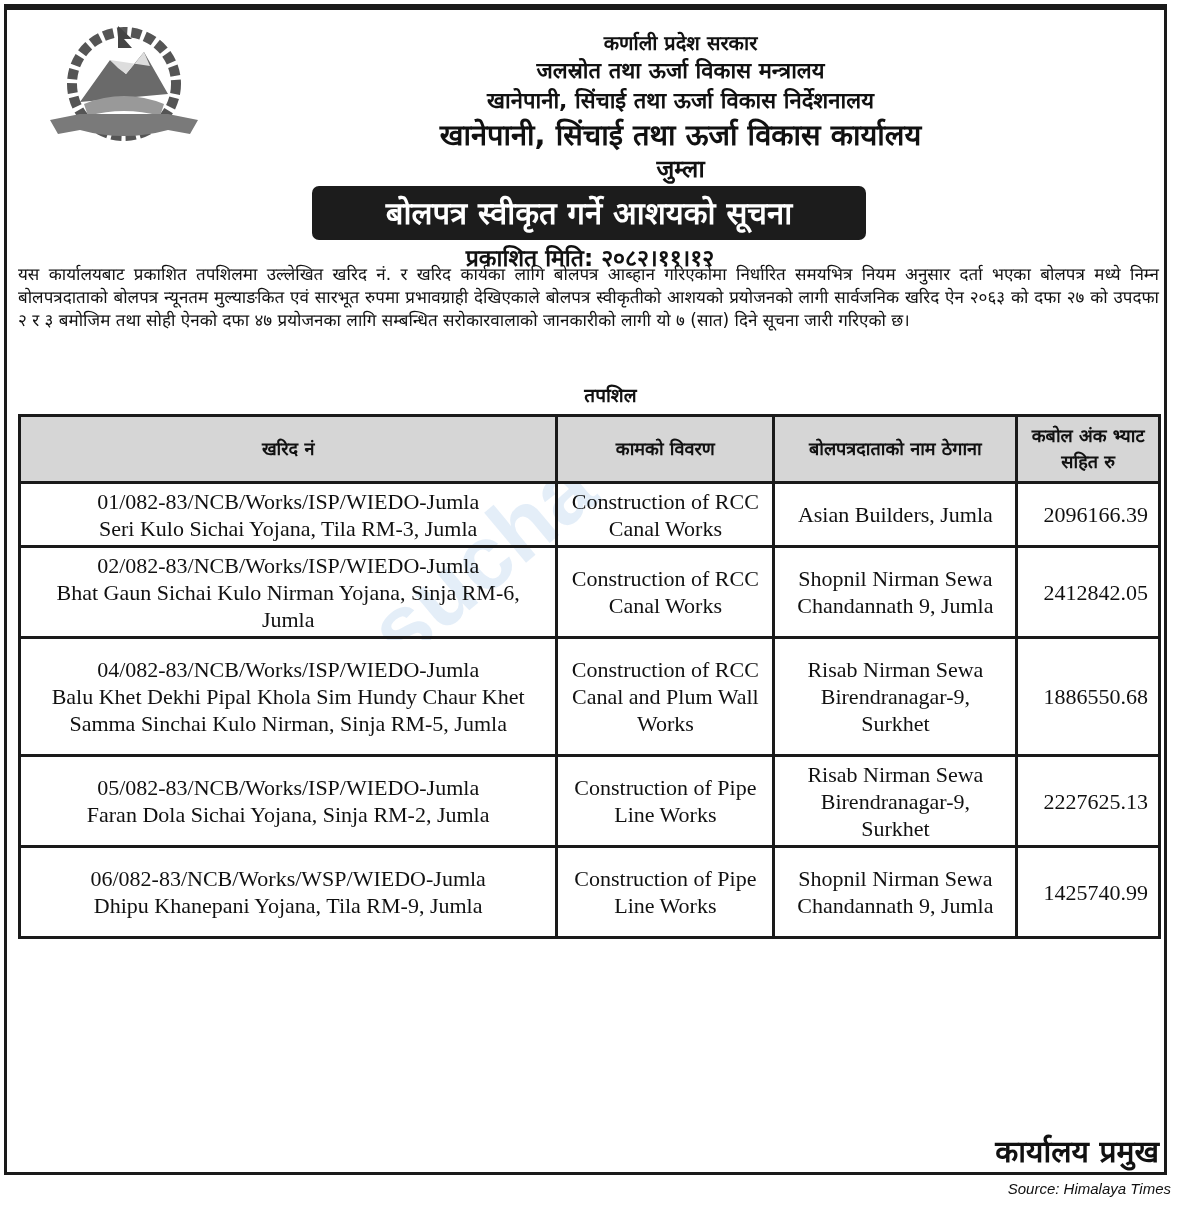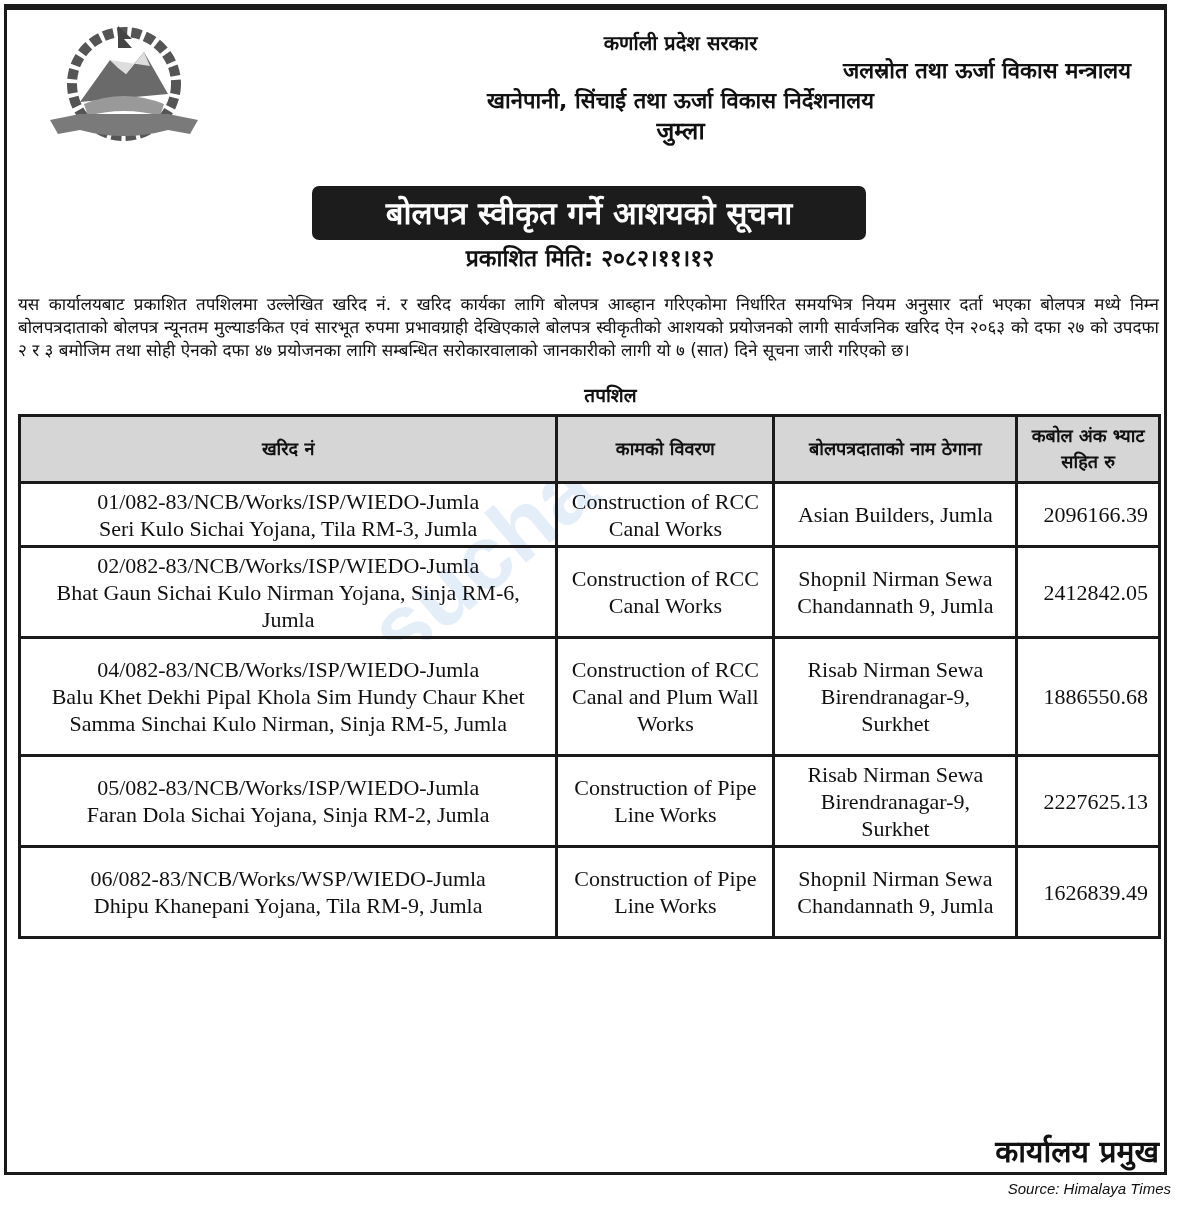--- a/index.html
+++ b/index.html
@@ -1,27 +1,27 @@
 <!DOCTYPE html>
 <html><head>
 <meta charset="utf-8">
 <style>
   html, body { margin:0; padding:0; background:#ffffff; }
   body { width:1181px; height:1205px; position:relative; overflow:hidden; font-family:"DejaVu Sans", sans-serif; color:#111; }
   .frame { position:absolute; left:4px; top:4px; width:1163px; height:1171px; border:3px solid #1a1a1a; border-top-width:6px; box-sizing:border-box; background:#fff; }
   .emblem { position:absolute; left:40px; top:22px; width:168px; height:130px; }
   .header { position:absolute; left:230px; right:50px; top:14px; text-align:center; }
   .h-line1 { font-size:20px; font-weight:bold; line-height:26px; margin-top:16px; }
-  .h-line2 { font-size:22px; font-weight:bold; line-height:30px;text-align:right; }
+  .h-line2 { font-size:22px; font-weight:bold; line-height:30px; }
   .h-line3 { font-size:22px; font-weight:bold; line-height:30px; }
   .h-line4 { font-size:29px; font-weight:bold; line-height:38px; }
   .h-line5 { font-size:24px; font-weight:bold; line-height:30px; }
   .banner { position:absolute; left:312px; top:186px; width:554px; height:54px; background:#1c1c1c; border-radius:7px; color:#fff; text-align:center; font-size:31px; font-weight:bold; line-height:54px; }
   .pubdate { position:absolute; left:300px; width:580px; top:243px; text-align:center; font-size:23px; font-weight:bold; line-height:30px; }
-  .body-para { position:absolute; left:18px; right:22px; top:293px; font-size:17px; line-height:23px; text-align:justify; text-align-last:left; }
+  .body-para { position:absolute; left:18px; right:22px; top:263px; font-size:17px; line-height:23px; text-align:justify; text-align-last:left; }
   .schedule-title { position:absolute; left:0; right:0; top:383px; text-align:center; font-size:19px; font-weight:bold; line-height:24px;padding-left:40px; }
   table.bids { position:absolute; left:18px; top:414px; width:1143px; border-collapse:collapse; font-family:"Liberation Serif", serif; font-size:22px; line-height:27px;border-radius:9px; }
   table.bids th, table.bids td { border:3px solid #1a1a1a; padding:0 10px; vertical-align:middle; }
   table.bids th { background:#d6d6d6; font-family:"DejaVu Sans", sans-serif; font-size:18px; font-weight:bold; height:64px; line-height:26px; }
   table.bids td.c-ref { text-align:center; width:520px; }
   table.bids td.c-work { text-align:center; width:196px; }
   table.bids td.c-bidder { text-align:center; width:222px; }
   table.bids td.c-amt { text-align:right; width:120px; }
   .signoff { position:absolute; right:22px; top:1132px; font-size:30px; font-weight:bold; line-height:40px; }
   .source { position:absolute; right:10px; top:1180px; font-family:"Liberation Sans", sans-serif; font-style:italic; font-size:15px; color:#111; }
@@ -42,20 +42,21 @@
   <path d="M70 38 L78 46 L86 52 L96 40 L104 30 L110 44 Z" fill="#ddd"></path>
   <path d="M44 82 Q84 66 124 82 L120 94 Q84 84 48 94 Z" fill="#999"></path>
   <path d="M78 4 L78 26 L92 26 L84 17 L92 17 Z" fill="#444"></path>
   <path d="M10 98 L40 92 L128 92 L158 98 L150 112 L128 108 Q84 120 40 108 L18 112 Z" fill="#7a7a7a"></path>
 </svg>
 
 <div class="header">
   <div class="h-line1">कर्णाली प्रदेश सरकार</div>
   <div class="h-line2">जलस्रोत तथा ऊर्जा विकास मन्त्रालय</div>
   <div class="h-line3">खानेपानी, सिंचाई तथा ऊर्जा विकास निर्देशनालय</div>
+  <div class="h-line4">खानेपानी, सिंचाई तथा ऊर्जा विकास कार्यालय</div>
   <div class="h-line5">जुम्ला</div>
 </div>
 
 <div class="banner">बोलपत्र स्वीकृत गर्ने आशयको सूचना</div>
 <div class="pubdate">प्रकाशित मिति: २०८२।११।१२</div>
 
 <div class="body-para">यस कार्यालयबाट प्रकाशित तपशिलमा उल्लेखित खरिद नं. र खरिद कार्यका लागि बोलपत्र आब्हान गरिएकोमा निर्धारित समयभित्र नियम अनुसार दर्ता भएका बोलपत्र मध्ये निम्न बोलपत्रदाताको बोलपत्र न्यूनतम मुल्याङकित एवं सारभूत रुपमा प्रभावग्राही देखिएकाले बोलपत्र स्वीकृतीको आशयको प्रयोजनको लागी सार्वजनिक खरिद ऐन २०६३ को दफा २७ को उपदफा २ र ३ बमोजिम तथा सोही ऐनको दफा ४७ प्रयोजनका लागि सम्बन्धित सरोकारवालाको जानकारीको लागी यो ७ (सात) दिने सूचना जारी गरिएको छ।</div>
 <div class="schedule-title">तपशिल</div>
 
 <table class="bids">
@@ -104,19 +105,19 @@
       <td class="c-bidder">Risab Nirman Sewa Birendranagar-9, Surkhet</td>
       <td class="c-amt">2227625.13</td>
     </tr>
     <tr style="height:91px">
       <td class="c-ref">
           <div>06/082-83/NCB/Works/WSP/WIEDO-Jumla</div>
           <div>Dhipu Khanepani Yojana, Tila RM-9, Jumla</div>
         </td>
       <td class="c-work">Construction of Pipe Line Works</td>
       <td class="c-bidder">Shopnil Nirman Sewa Chandannath 9, Jumla</td>
-      <td class="c-amt">1626839.49</td>
+      <td class="c-amt">1425740.99</td>
     </tr>
   </tbody>
 </table>
 
 <div class="signoff">कार्यालय प्रमुख</div>
 <div class="source">Source: Himalaya Times</div>
 
 </body></html>

